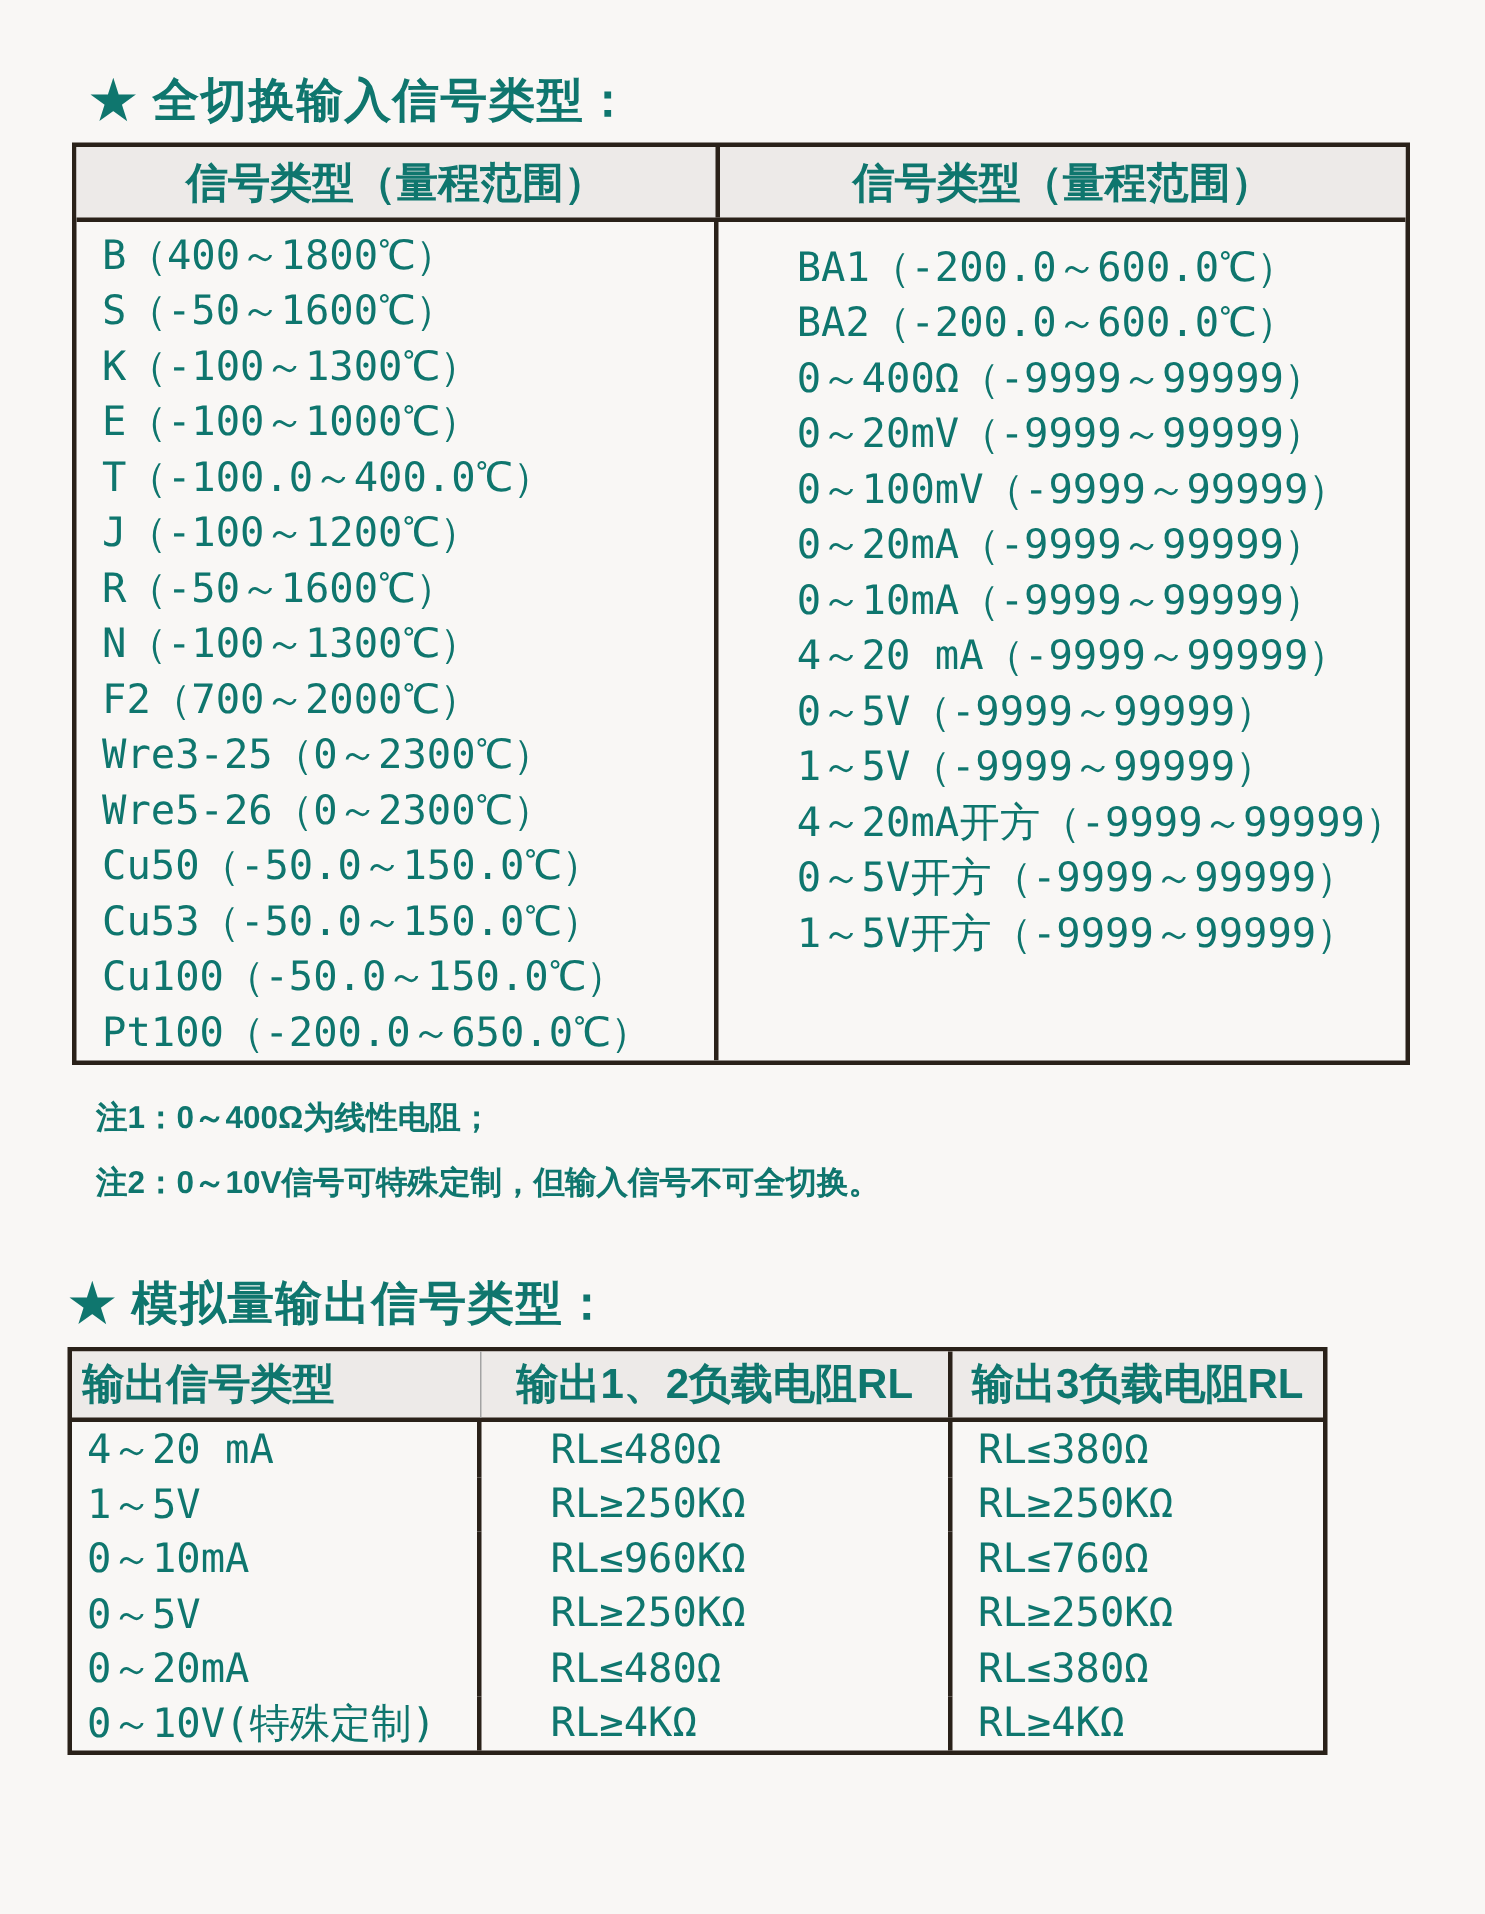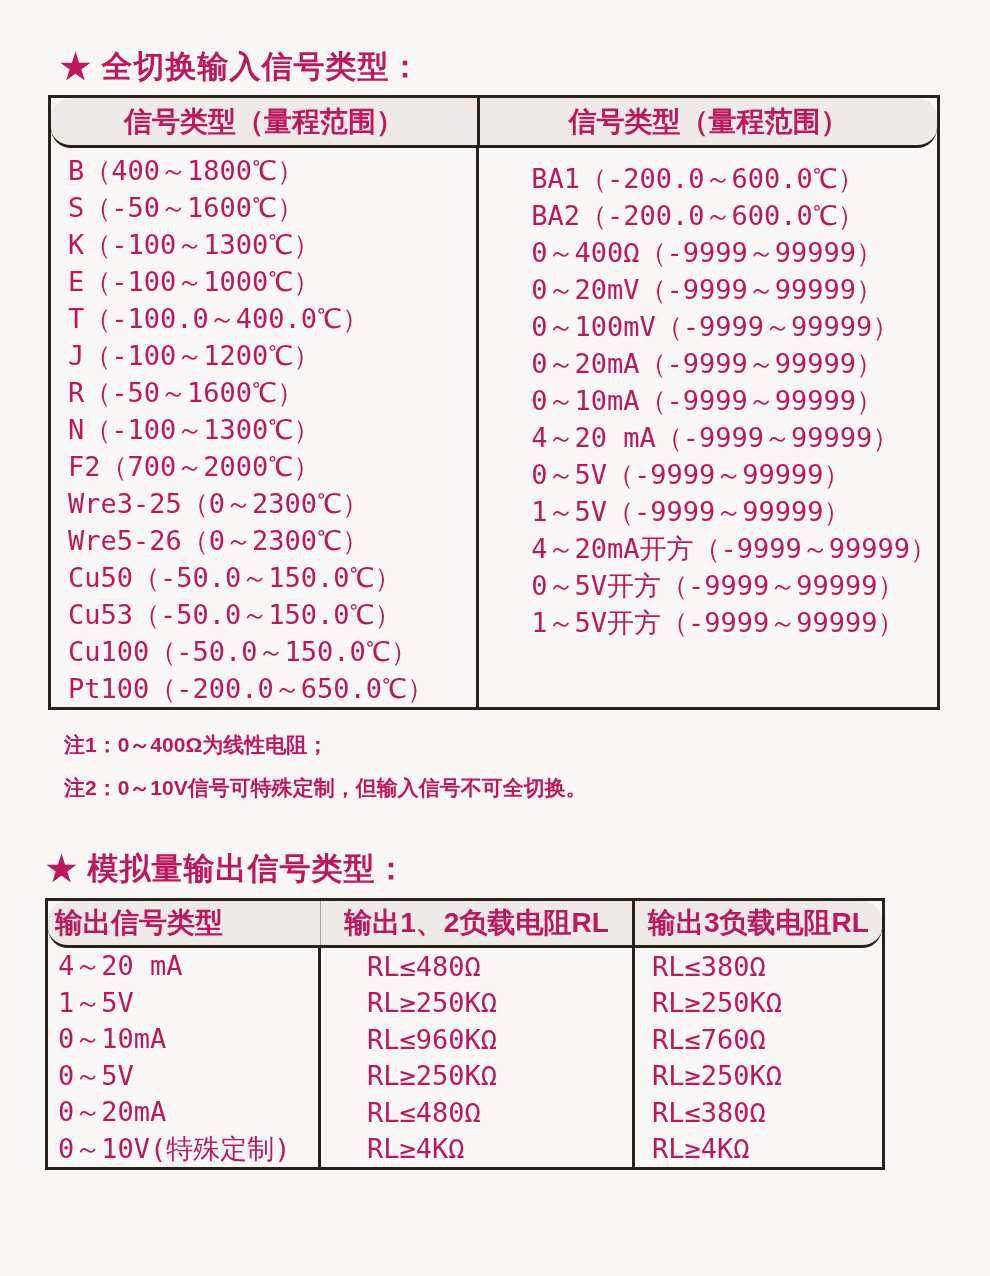--- a/index.html
+++ b/index.html
@@ -1,21 +1,21 @@
 <!DOCTYPE html>
 <html><head>
 <meta charset="utf-8">
 <style>
   html, body { margin: 0; padding: 0; }
   .page {
     position: relative;
     width: 990px;
     height: 1276px;
     background: #f9f7f5;
-    color: #be185d;
+    color: #0f766e;
     font-family: "Liberation Sans", sans-serif;
     overflow: hidden;
   }
   .heading {
     position: absolute;
     font-size: 31px;
     font-weight: bold;
     letter-spacing: 1px;
     white-space: nowrap;
   }
@@ -28,21 +28,20 @@
     box-sizing: border-box;
     display: flex;
     flex-direction: column;
     background: #f9f7f5;
   }
   .hdr {
     display: flex;
     flex: none;
     background: #edeae8;
     border-bottom: 3px solid #2a2119;
-    border-radius: 20px;
   }
   .hc {
     display: flex;
     align-items: center;
     justify-content: center;
     font-size: 28px;
     font-weight: bold;
     box-sizing: border-box;
     white-space: nowrap;
   }

